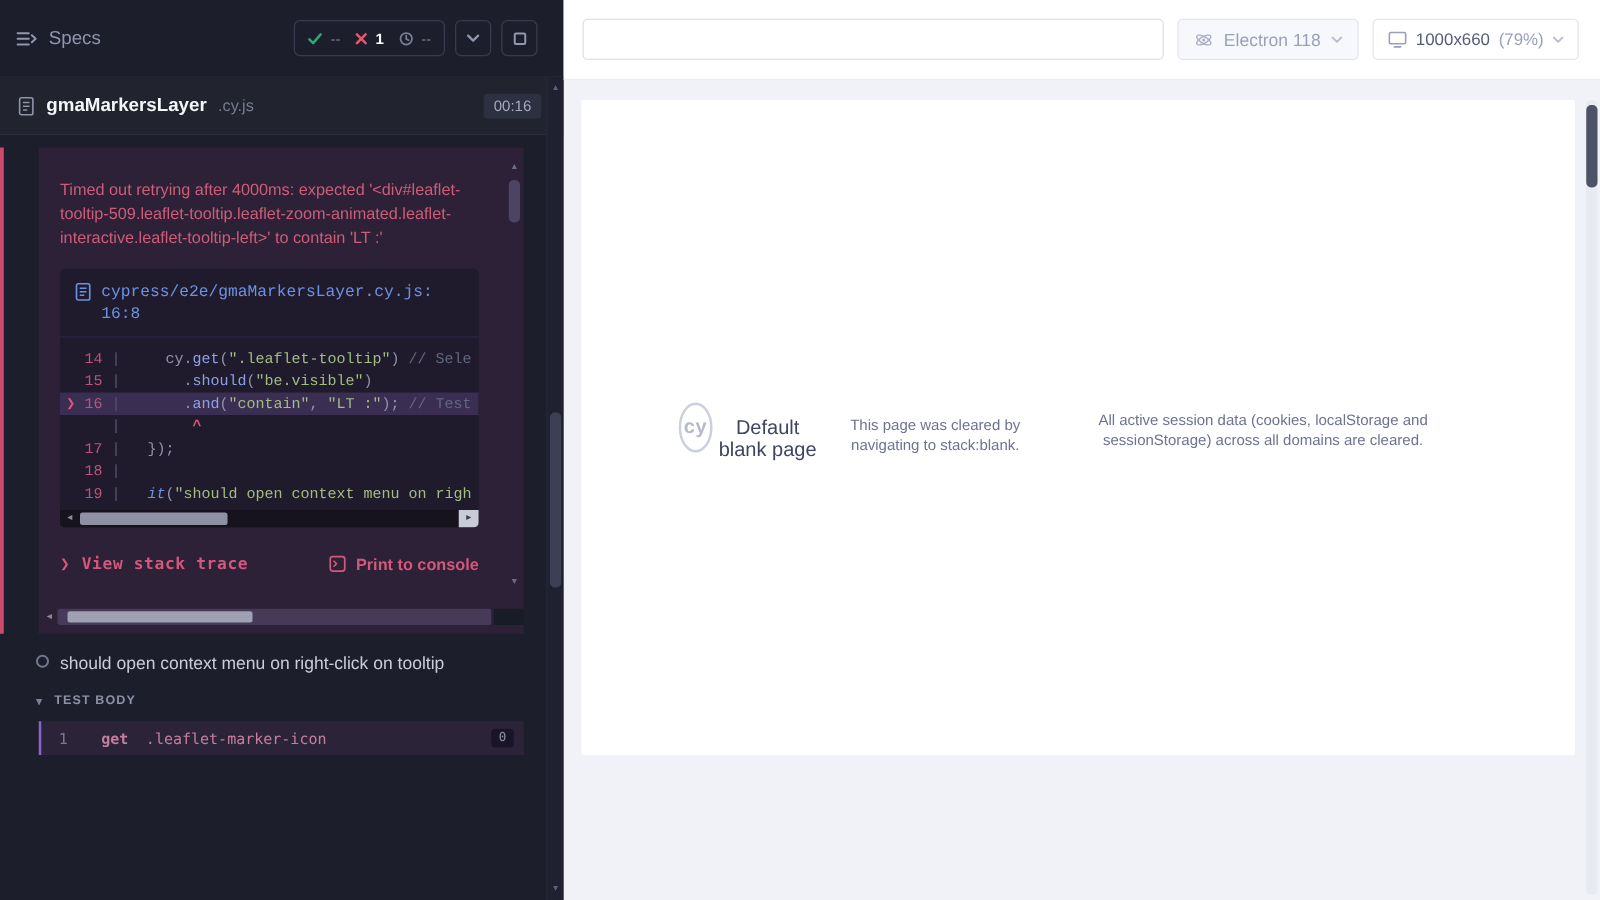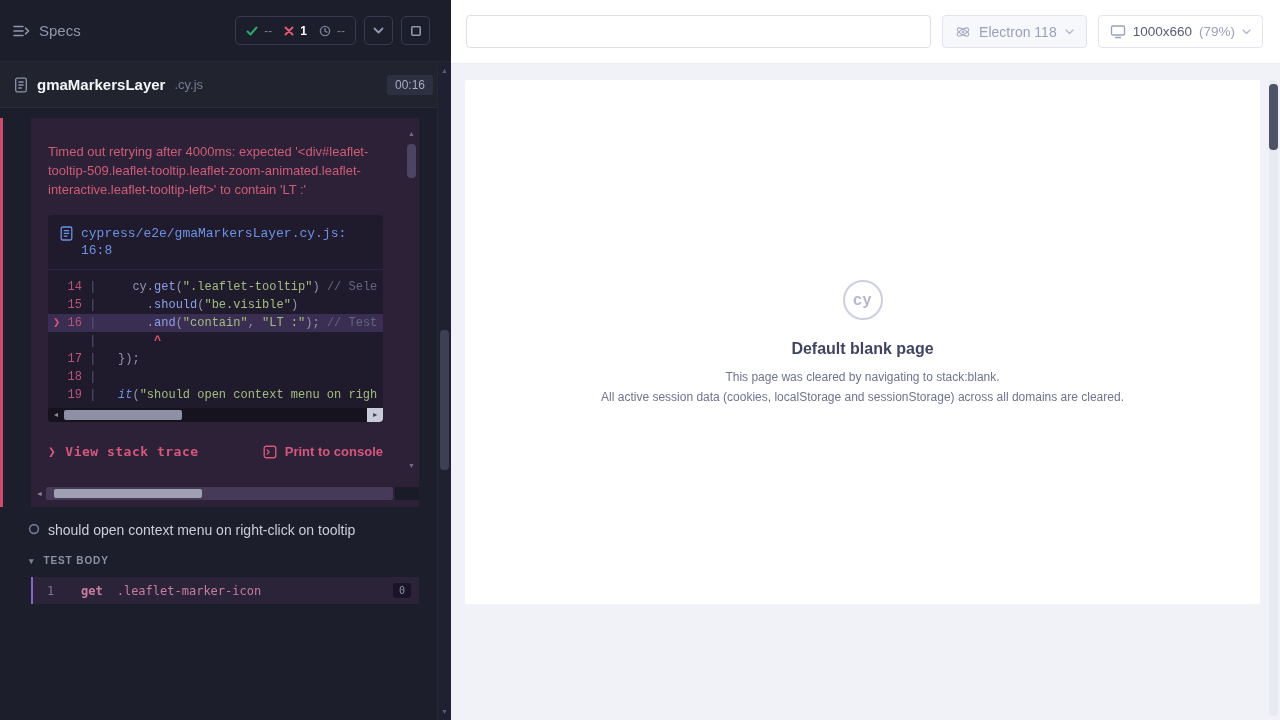--- a/index.html
+++ b/index.html
@@ -43,21 +43,21 @@
   .tk-k{color:#6d92e4;font-style:italic}.tk-m{color:#e0557a;font-weight:bold}
 
   .cf-hscroll{height:14px;background:#16131f;display:flex;align-items:center}
   .cf-hscroll .arrow{width:16px;height:14px;display:flex;align-items:center;justify-content:center;color:#8a8da0;font-size:7px;cursor:pointer}
   .cf-hscroll .arrow.right{background:#c9ccd8;color:#3a3d52}
   .cf-hscroll .track{flex:1;height:14px;position:relative;cursor:pointer}
   .cf-hscroll .thumb{position:absolute;left:0;top:2px;height:10px;width:118px;background:#8e90a3;border-radius:2px;cursor:pointer}
 
   .error-actions{display:flex;justify-content:space-between;align-items:center;margin-top:22px;color:#d6577d;font-size:13px}
   .stack-link{font-family:"DejaVu Sans Mono",monospace;font-weight:bold;display:flex;gap:9px;align-items:center;cursor:pointer;letter-spacing:.5px}
-  .print-btn{display:flex;gap:8px;align-items:center;font-weight:bold;cursor:pointer}
+  .print-btn{display:flex;gap:8px;font-weight:bold;cursor:pointer}
 
   .err-vscroll-up{position:absolute;top:12px;right:4px;color:#6a6d85;font-size:7px;cursor:pointer}
   .err-vscroll-down{position:absolute;bottom:38px;right:4px;color:#6a6d85;font-size:7px;cursor:pointer}
   .err-vscroll-thumb{position:absolute;top:26px;right:3px;width:9px;height:34px;background:#4b4563;border-radius:4px;cursor:pointer}
 
   .err-hscroll{position:absolute;left:2px;right:0;bottom:7px;height:13px;display:flex;align-items:center}
   .err-hscroll .arrowL{color:#8a8da0;font-size:7px;width:13px;text-align:center;cursor:pointer}
   .err-hscroll .track{flex:1;height:13px;background:#453b59;position:relative;border-radius:2px;cursor:pointer}
   .err-hscroll .thumb{position:absolute;left:8px;top:2px;width:148px;height:9px;background:#9fa1b3;border-radius:2px;cursor:pointer}
   .err-hscroll .corner{width:24px;height:13px;background:#191b26;margin-left:2px}
@@ -80,23 +80,23 @@
   .aut-pane{flex:1;display:flex;flex-direction:column;background:#f1f2f8;position:relative;min-width:0}
   .aut-header{height:64px;background:#fff;display:flex;align-items:center;gap:11px;padding:0 17px 0 15px;flex:none;border-bottom:1px solid #eceef4}
   .url-input{flex:1;height:33px;border:1px solid #dde0ea;border-radius:4px;background:#fff;padding:0 12px;font-size:14px;color:#43475f;outline:none;font-family:"Liberation Sans",sans-serif}
   .browser-btn{height:33px;border:1px solid #e3e5ee;border-radius:4px;background:#f7f8fb;display:flex;align-items:center;gap:8px;padding:0 12px;color:#9ba0ba;font-size:14px;cursor:pointer;white-space:nowrap}
   .viewport-btn{height:33px;border:1px solid #e3e5ee;border-radius:4px;background:#fff;display:flex;align-items:center;gap:7px;padding:0 11px;font-size:13.5px;color:#565b78;cursor:pointer;white-space:nowrap}
   .viewport-zoom{color:#9ba0ba}
   .chev{color:#b9bdd0}
 
   .aut-content{flex:1;padding:16px 20px 0 14px}
   .aut-frame{background:#fff;height:524px;border-radius:2px;display:flex;align-items:center;justify-content:center}
-  .blank{display:flex;flex-direction:column;align-items:center;text-align:center;max-width:640px}
+  .blank{display:flex;flex-direction:row;align-items:center;text-align:center;max-width:640px}
   .cy-logo{width:40px;height:40px;border:2px solid #ccd0de;border-radius:50%;display:flex;align-items:center;justify-content:center;color:#b6b9ca;font-size:16px;font-weight:bold;letter-spacing:.5px}
-  .blank-title{margin-top:20px;font-size:16px;font-weight:bold;color:#3f4460}
+  .blank-title{margin-top:20px;font-size:16px;font-weight:normal;color:#3f4460}
   .blank-line{margin-top:11px;font-size:12px;color:#6e7390;line-height:16px}
   .blank-line + .blank-line{margin-top:4px}
 
   .pane-vscroll{position:absolute;top:80px;right:2px;bottom:4px;width:9px;background:#e8eaf2;border-radius:4px;cursor:pointer}
   .pane-vscroll .thumb{position:absolute;top:4px;left:0;width:9px;height:66px;background:#4e5266;border-radius:4px;cursor:pointer}
 </style>
 </head>
 <body>
 
 <aside class="reporter">

